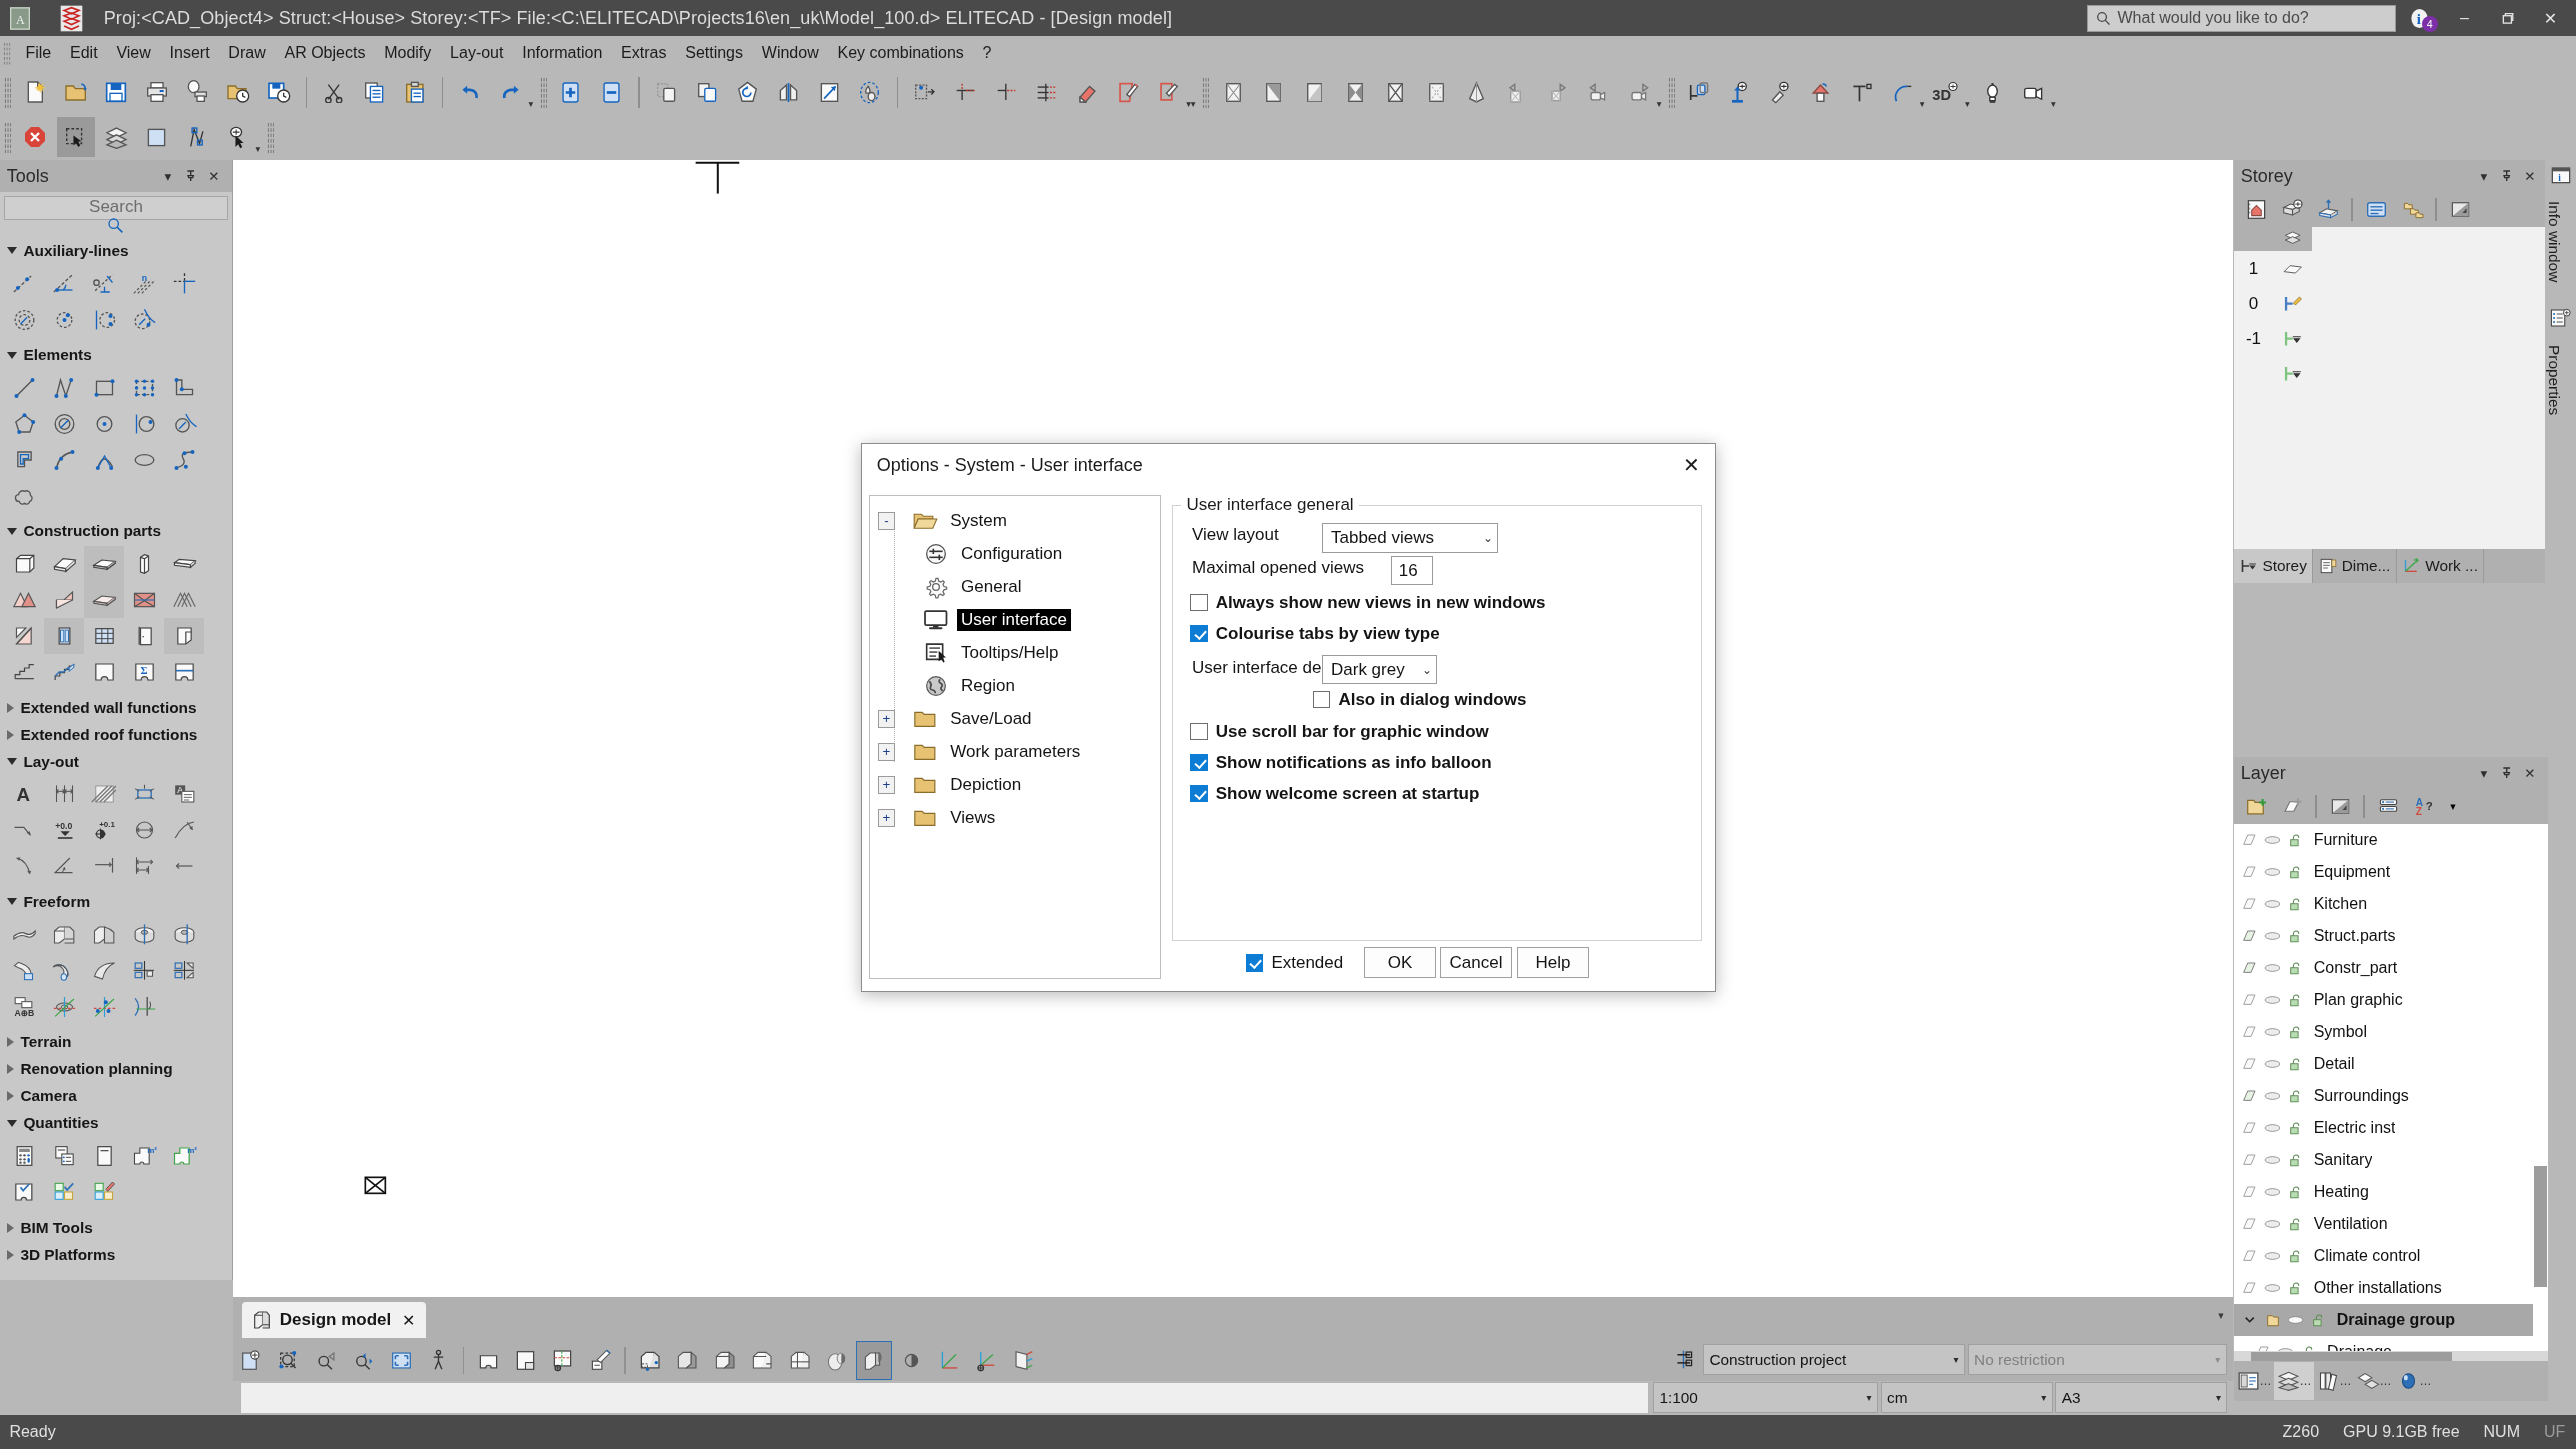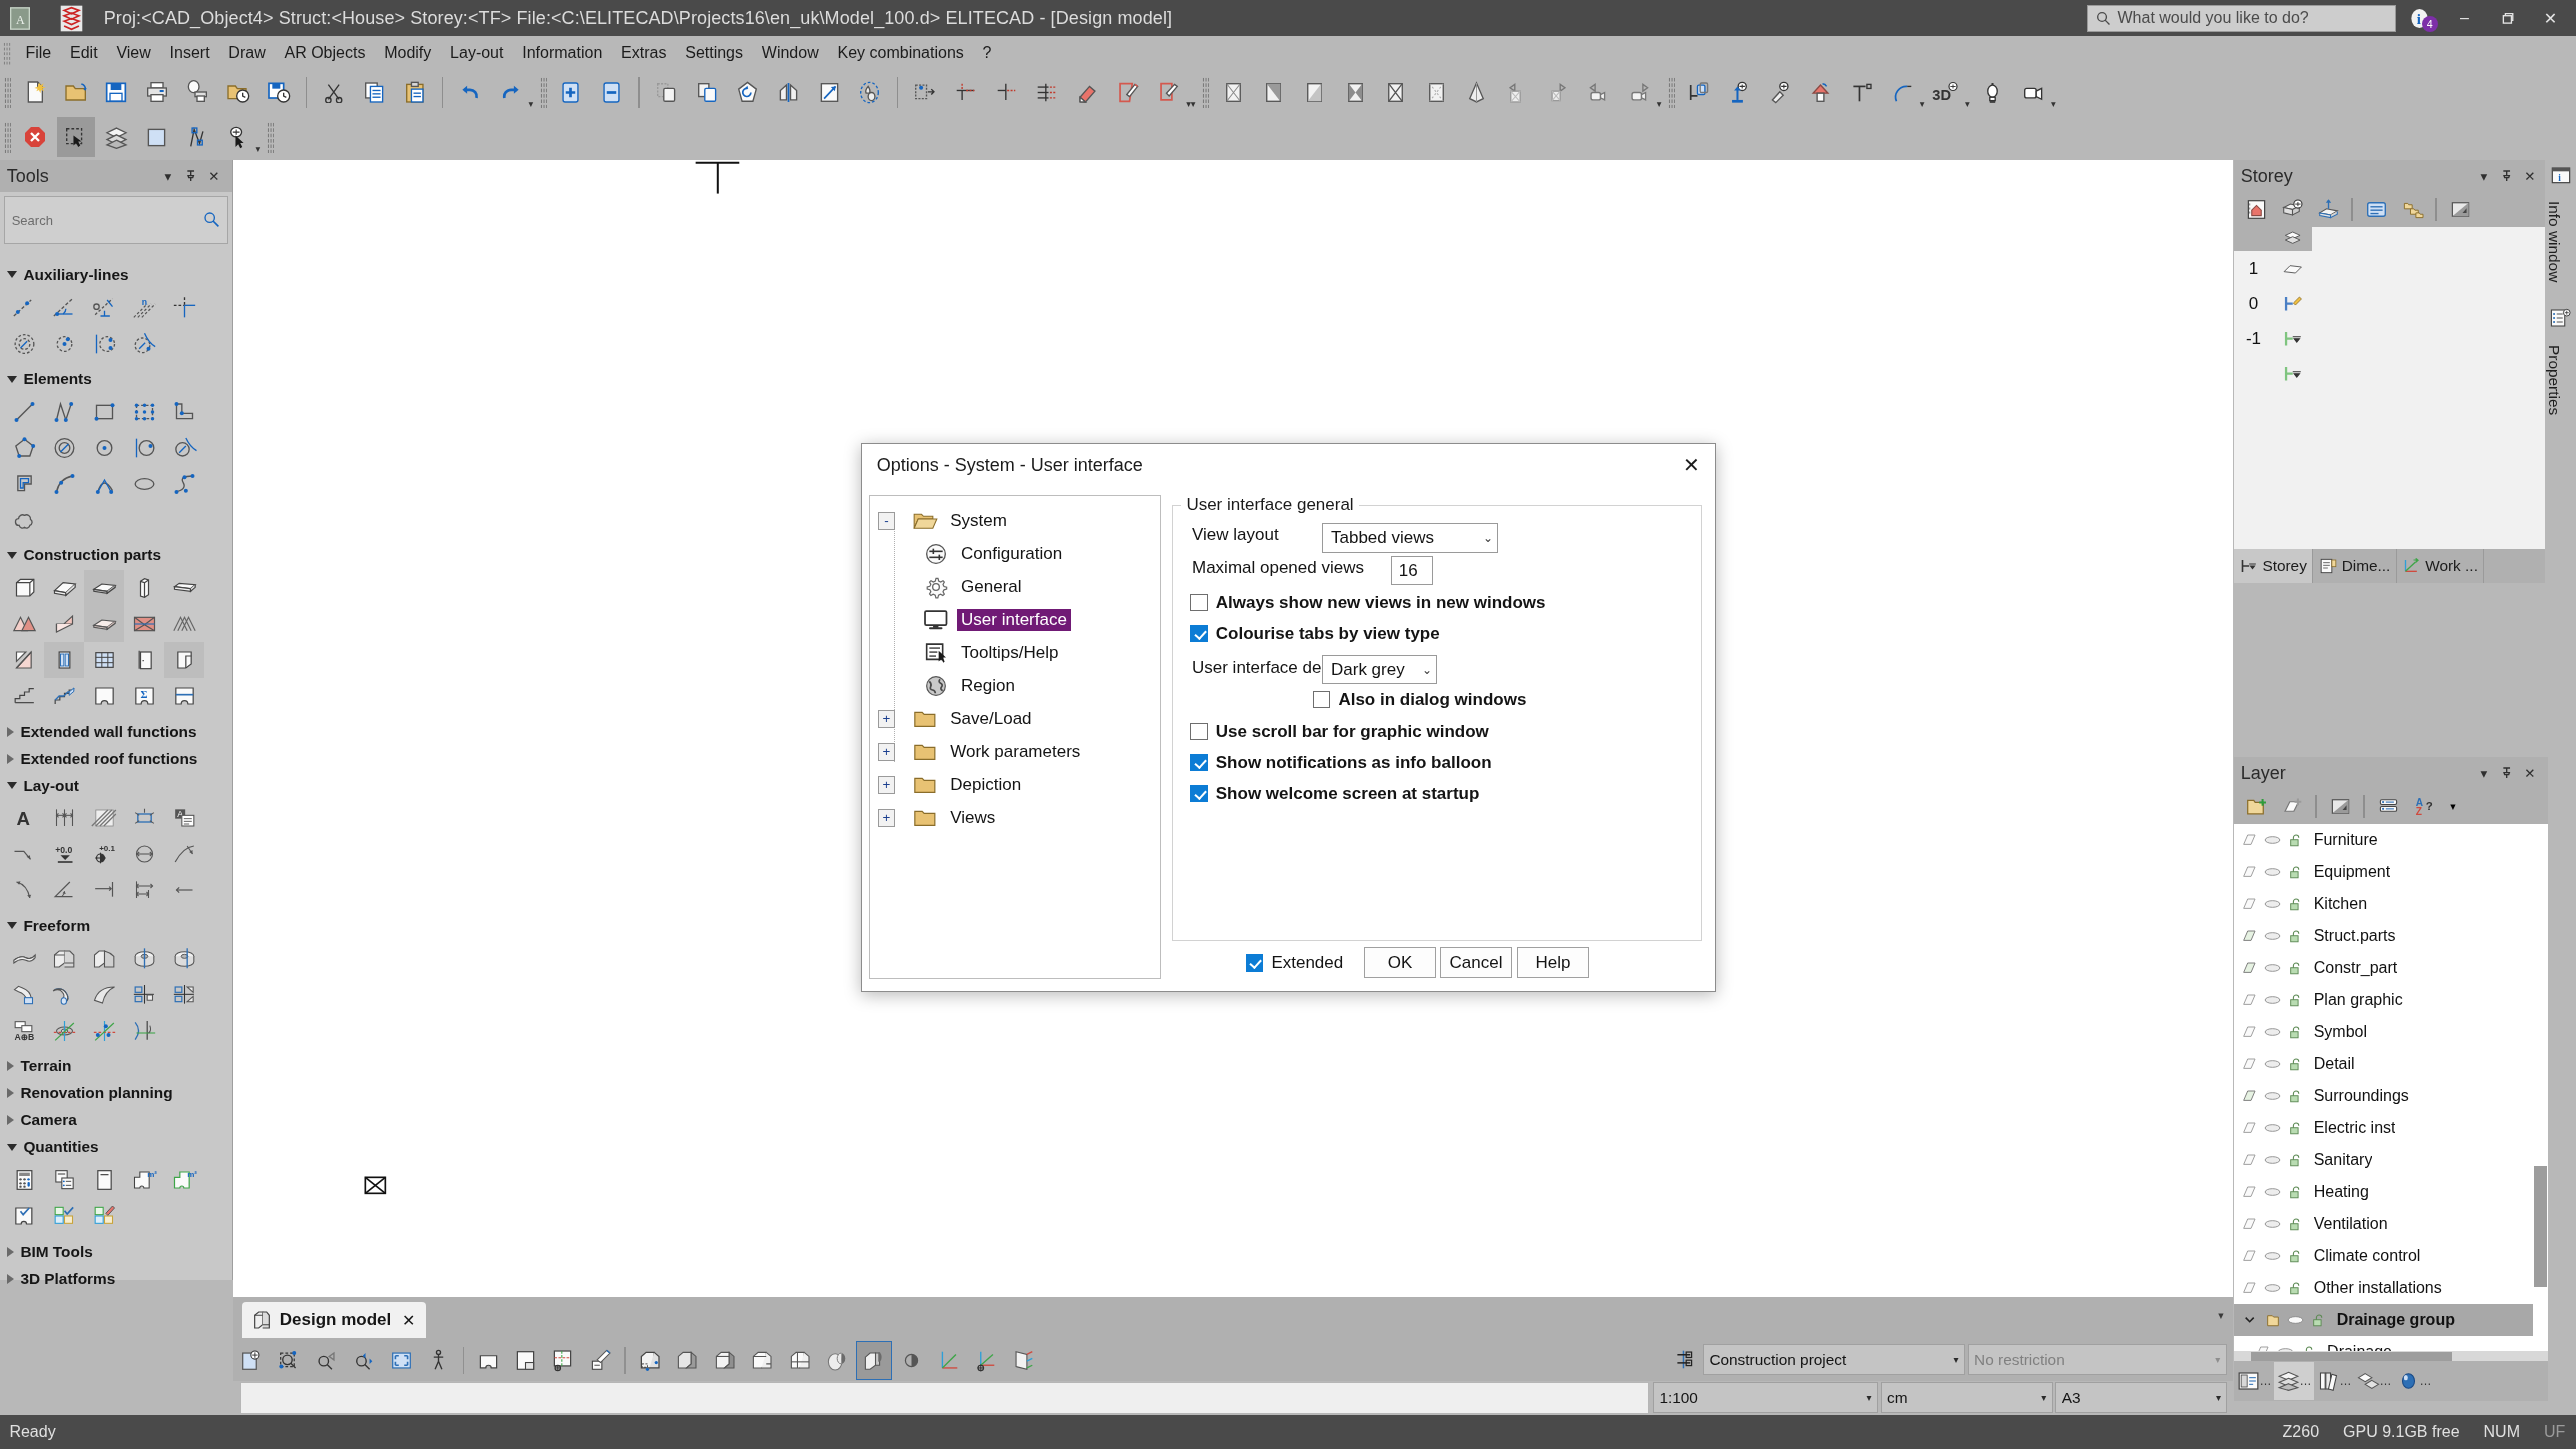--- a/index.html
+++ b/index.html
@@ -63,22 +63,22 @@
     position:absolute; left:0; top:160px; width:233px; height:1120px; background:#c8c8c8;
     border-right:0.7px solid #9e9e9e;
   }
   .panel-head {
     height:32px; background:#b0b0b0; display:flex; align-items:center; padding:0 6.7px;
     font-size:18px; color:#2b2b2b;
   }
   .panel-head .ph-title { flex:1; }
   .ph-btn { width:23px; height:23px; display:flex; align-items:center; justify-content:center; color:#2f2f2f; font-size:13.4px; }
   .searchbox {
-    margin:4px 4px 1.3px 4px; height:48px; background:#cfcfcf; border:0.7px solid #a6a6a6;
-    display:flex; align-items:center; padding:0 6.7px; color:#6d6d6d; font-size:13px;
+    margin:4px 4px 1.3px 4px; height:24px; background:#cfcfcf; border:0.7px solid #a6a6a6;
+    display:flex; align-items:center; padding:0 6.7px; color:#6d6d6d; font-size:17px;flex-direction:column;
   }
   .searchbox .sb-txt { flex:1; }
   .tools-scroll { height:1047px; overflow:hidden; padding-top:16px; }
   .grp-head { display:flex; align-items:center; height:27px; padding-left:6.7px; font-size:15.4px; font-weight:bold; color:#161616; }
   .tri { width:0;height:0;margin-right:6.7px; }
   .tri.open { border-left:5.4px solid transparent; border-right:5.4px solid transparent; border-top:7.4px solid #2b2b2b; }
   .tri.closed { border-top:5.4px solid transparent; border-bottom:5.4px solid transparent; border-left:7.4px solid #6a6a6a; }
   .icon-grid { display:flex; flex-wrap:wrap; padding:1.3px 2.7px 4px 4px; }
   .icon-cell { width:40px; height:36px; display:flex; align-items:center; justify-content:center; }
   .icon-cell.hl { background:#bdbdbd; }
@@ -175,21 +175,21 @@
   .dlg-tree {
     position:absolute; left:6.7px; top:9.4px; width:292px; height:484px; background:#fff; border:0.7px solid #bdbdbd;
     padding:8px 0 0 0;
   }
   .tnode { display:flex; align-items:center; height:33px; font-size:17px; color:#141414; position:relative; }
   .tnode .exp { width:17.4px; height:17.4px; border:0.7px solid #9a9a9a; background:#f2f2f2; display:flex; align-items:center; justify-content:center;
      font-size:13.4px; color:#1b3f8f; margin-left:8px; line-height:1; }
   .tnode .ind { width:25.5px; }
   .tnode .tico { width:31px; display:flex; align-items:center; justify-content:center; }
   .tnode .tlbl { margin-left:5.4px; padding:1.3px 4px; }
-  .tnode .tlbl.sel { background:#701a75; color:#fff; }
+  .tnode .tlbl.sel { background:#000000; color:#fff; }
   .dotted-v { position:absolute; left:24px; width:0.7px; border-left:1.3px dotted #b0b0b0; }
 
   .dlg-right { position:absolute; left:310px; top:9.4px; width:537px; height:443px; }
   .group-box { position:absolute; left:0; top:9.4px; width:530px; height:436px; border:0.7px solid #d2d2d2; }
   .group-legend { position:absolute; left:8px; top:-10.7px; background:#fff; padding:0 5.4px; font-size:17px; color:#1b1b1b; }
   .frow { position:absolute; display:flex; align-items:center; }
   .flabel { font-size:17px; color:#141414; }
   .dcombo {
     height:29.5px; background:#ffffff; border:0.7px solid #9a9a9a; display:flex; align-items:center;
     padding:0 4px 0 8px; font-size:17px; color:#141414;

